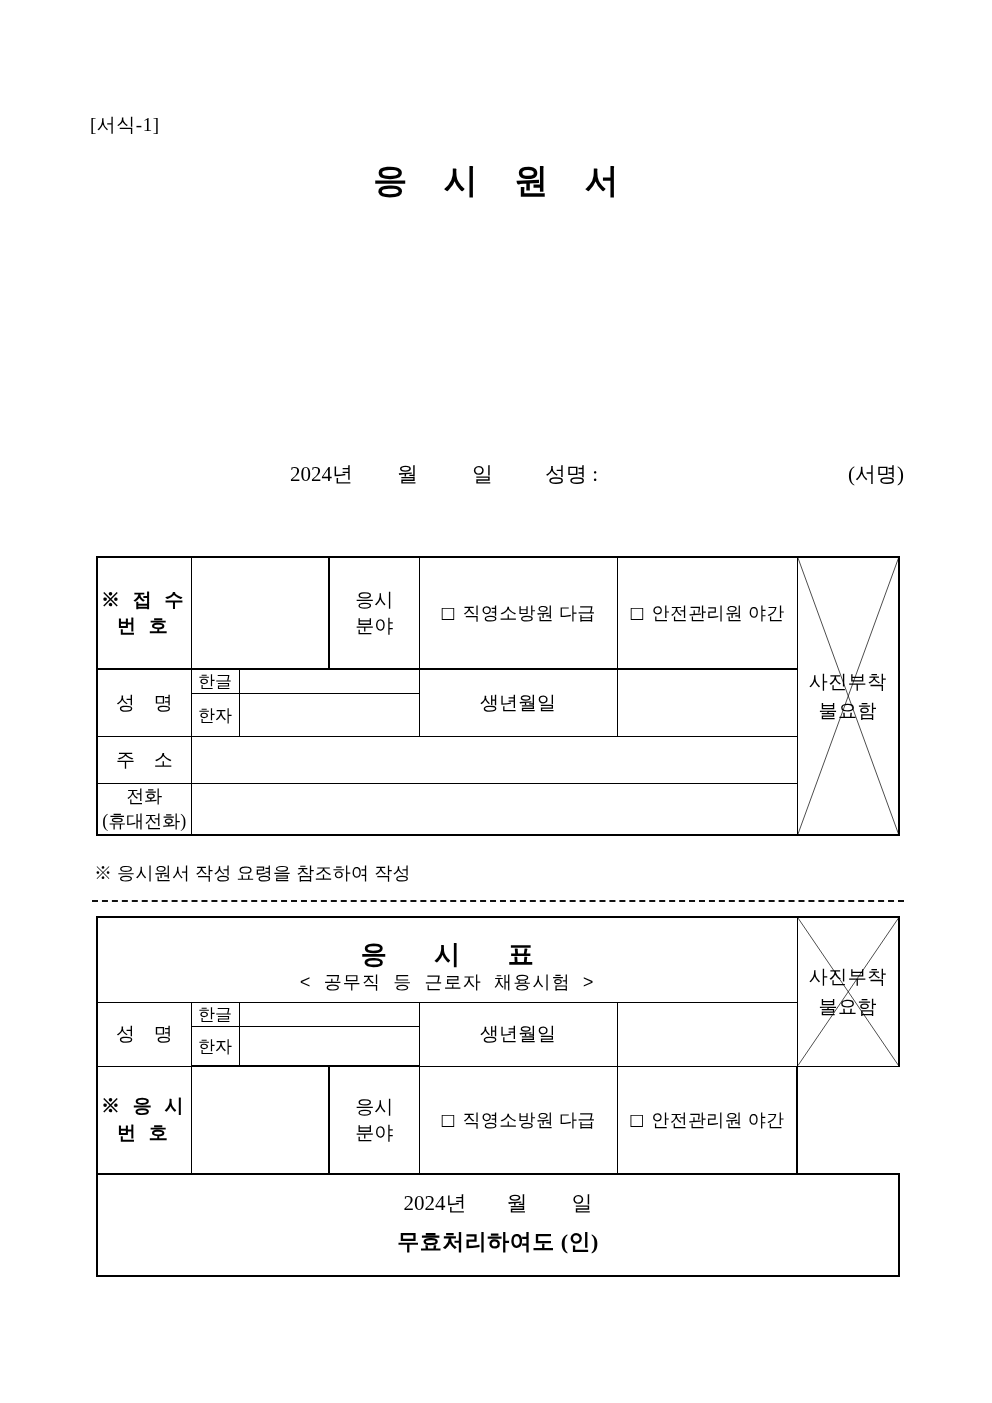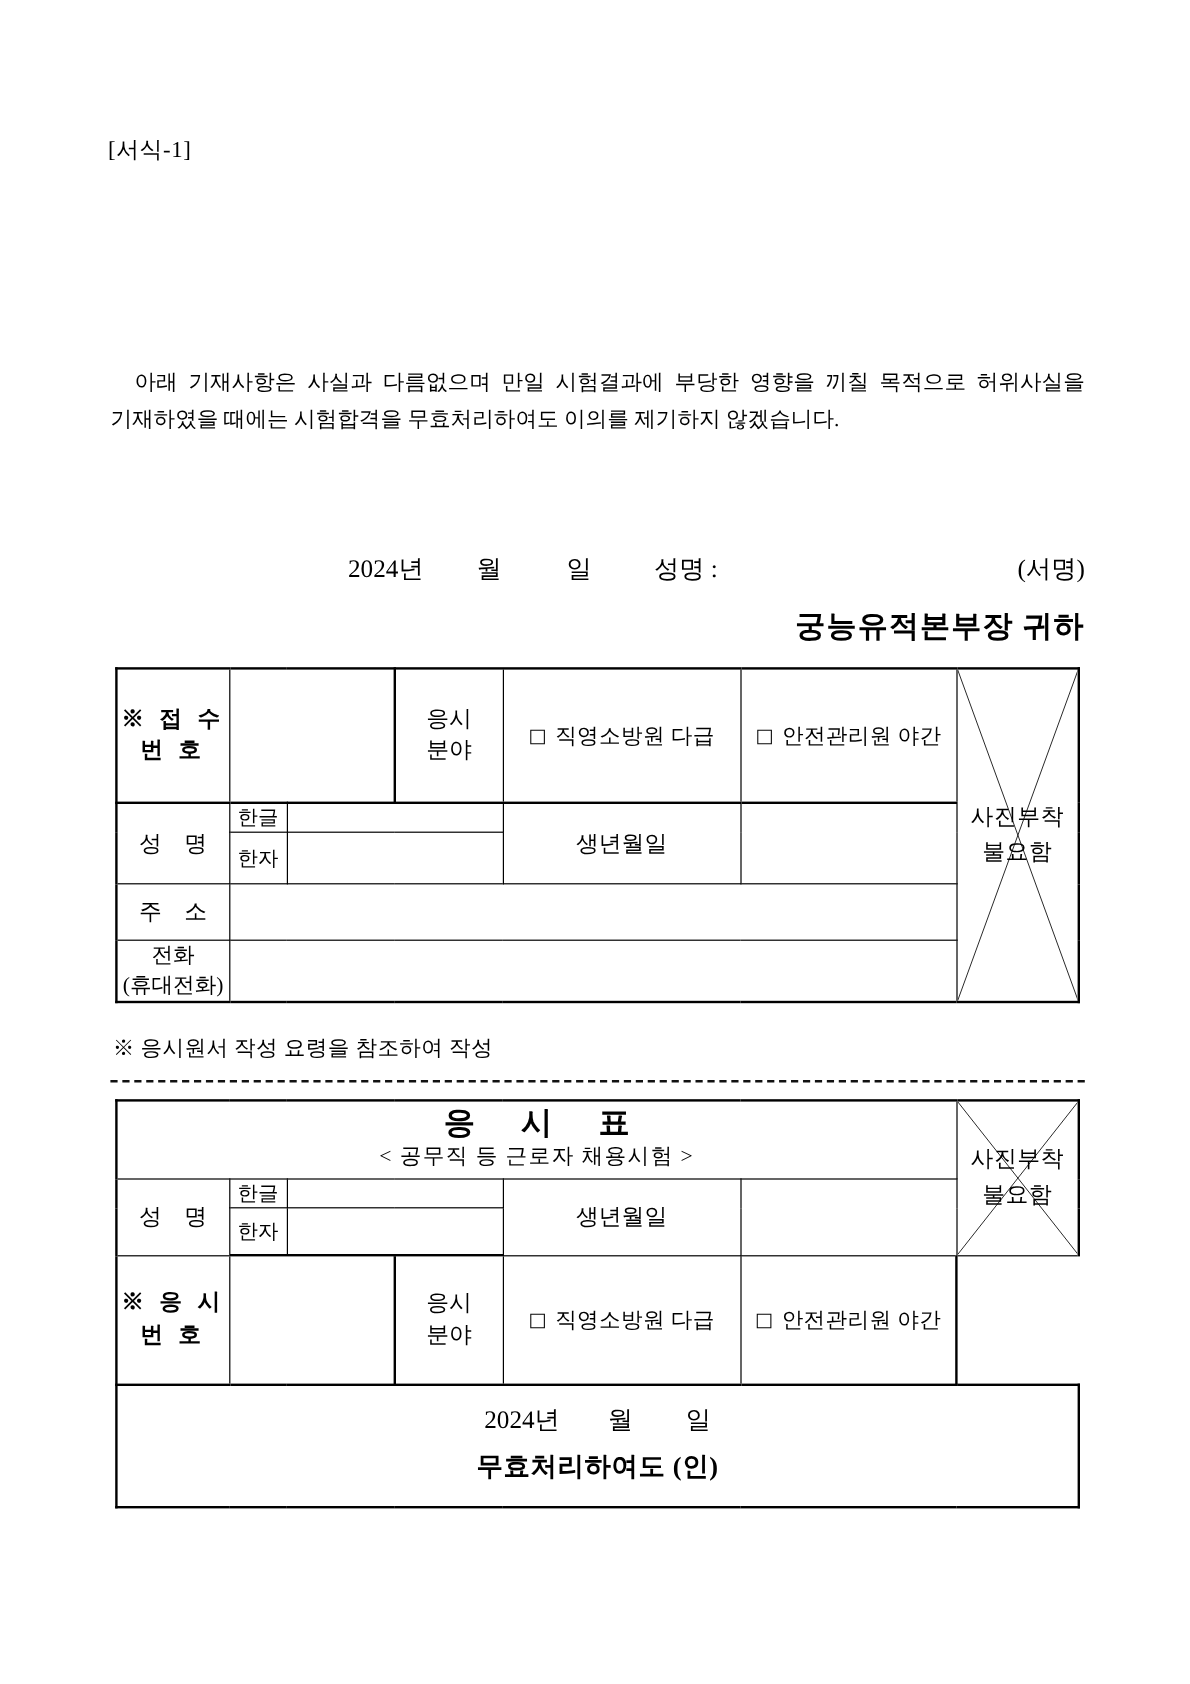--- a/index.html
+++ b/index.html
@@ -209,33 +209,32 @@
   .t2-footer .f-sp2   { display:inline-block; width: 44px; }
   .t2-footer .f-org   { font-size: 22px; font-weight: bold; letter-spacing: 0.5px; }
 </style>
 </head>
 <body>
 
 <div class="page">
 
   <div class="form-code">[서식-1]</div>
 
-
-
-  <div class="notice">아래 기재사항은 사실과 다름없으며 만일 시험결과에 부당한 영향을 끼칠 목적으로 허위사실을 기재하였을 때에는 시험합격을 무효처리하여도 이의를 제기하지 않겠습니다.</div>
+  <div class="doc-title">응 시 원 서</div>
+
+
 
   <div class="sig-line">
     <span class="sig-year">2024년</span>
     <span class="sig-month">월</span>
     <span class="sig-day">일</span>
     <span class="sig-name">성명 :</span>
     <span class="sig-sign">(서명)</span>
   </div>
 
-  <div class="addressee">궁능유적본부장 귀하</div>
 
   <table class="tbl" style="left:96px; top:556px; width:802px;">
     <colgroup>
       <col style="width:94px">
       <col style="width:48px">
       <col style="width:90px">
       <col style="width:90px">
       <col style="width:198px">
       <col style="width:180px">
       <col style="width:102px">
@@ -307,21 +306,21 @@
       <col style="width:48px">
       <col style="width:90px">
       <col style="width:90px">
       <col style="width:198px">
       <col style="width:180px">
       <col style="width:102px">
     </colgroup>
     <tbody>
 
       <tr>
-        <td class="bl-thick bt-thick" colspan="6" style="height:64px; padding-top:0;">
+        <td class="bl-thick bt-thick" colspan="6" style="height:64px; padding-top:20px;font-family:Liberation Mono, monospace;">
           <div class="t2-title">응 시 표</div>
           <div class="t2-sub">&lt; 공무직 등 근로자 채용시험 &gt;</div>
         </td>
         <td class="photo-cell bt-thick br-thick" rowspan="3">
           <svg class="photo-cross" viewBox="0 0 100 240" preserveAspectRatio="none">
             <line x1="0" y1="0" x2="100" y2="240" stroke="#000" stroke-width="0.7" vector-effect="non-scaling-stroke"></line>
             <line x1="100" y1="0" x2="0" y2="240" stroke="#000" stroke-width="0.7" vector-effect="non-scaling-stroke"></line>
           </svg>
           <div class="photo-text">
             <div>사진부착</div>

